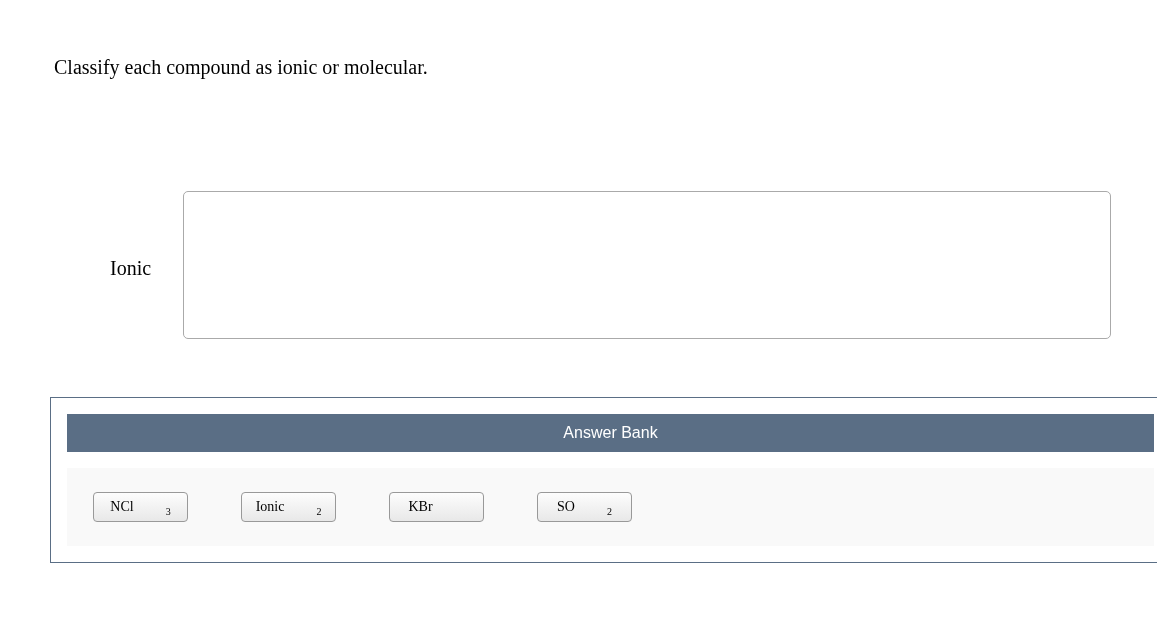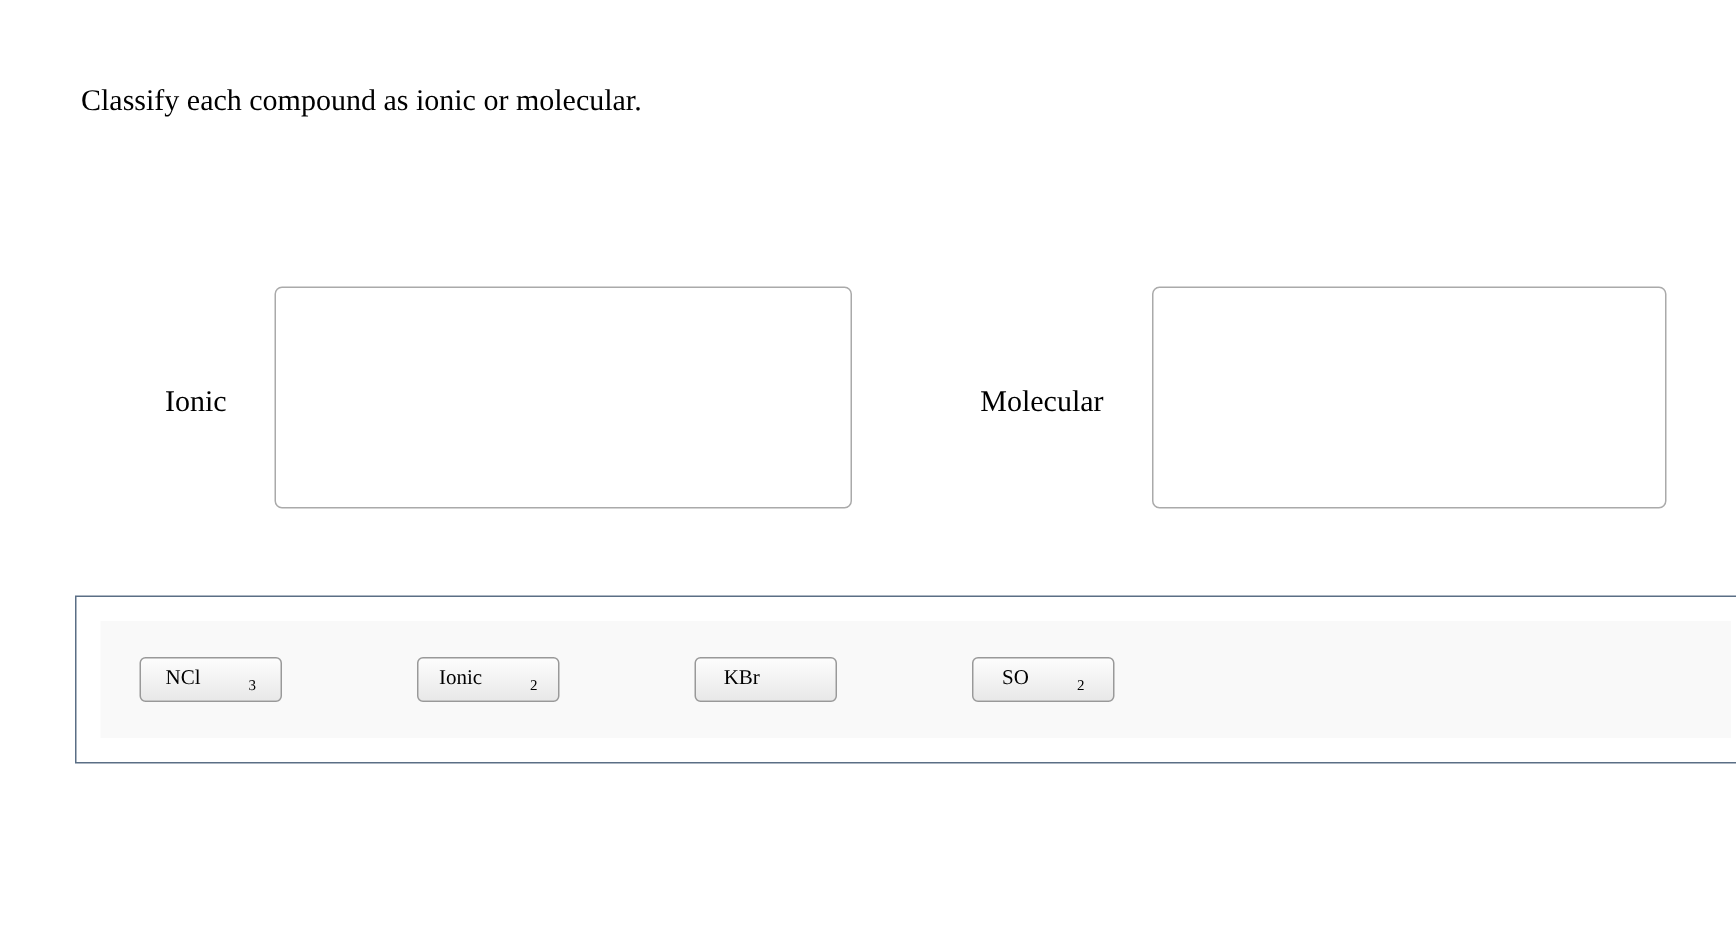--- a/index.html
+++ b/index.html
@@ -54,21 +54,21 @@
       color: #fff;
       text-align: center;
       padding: 10px 0;
       font-size: 16px;
       font-family: Arial, sans-serif;
     }
     .answer-bank-items {
       background: #f9f9f9;
       padding: 8px 10px;
       display: flex;
-      gap: 58px;
+      gap: 21px;
     }
     .compound-item {
       width: 95px;
       height: 30px;
       border: 1px solid #999;
       border-radius: 4px;
       background: linear-gradient(to bottom, #fdfdfd, #e8e8e8);
       display: flex;
       align-items: center;
       justify-content: center;
@@ -86,27 +86,24 @@
 </head>
 <body>
 
 <div class="question-text">Classify each compound as ionic or molecular.</div>
 
 <div class="categories-container">
   <div class="category">
     <div class="category-label">Ionic</div>
     <div class="drop-zone"></div>
   </div>
-  <div class="category">
-    <div class="category-label">Molecular</div>
-    <div class="drop-zone"></div>
-  </div>
 </div>
 
 <div class="answer-bank-container">
+  <div class="answer-bank-header">Answer Bank</div>
   <div class="answer-bank-items">
     <div class="compound-item">
       <span><span>NCl</span><sub>3</sub></span>
     </div>
     <div class="compound-item">
       <span><span>Ionic</span><sub>2</sub></span>
     </div>
     <div class="compound-item">
       <span><span>KBr</span><sub></sub></span>
     </div>

